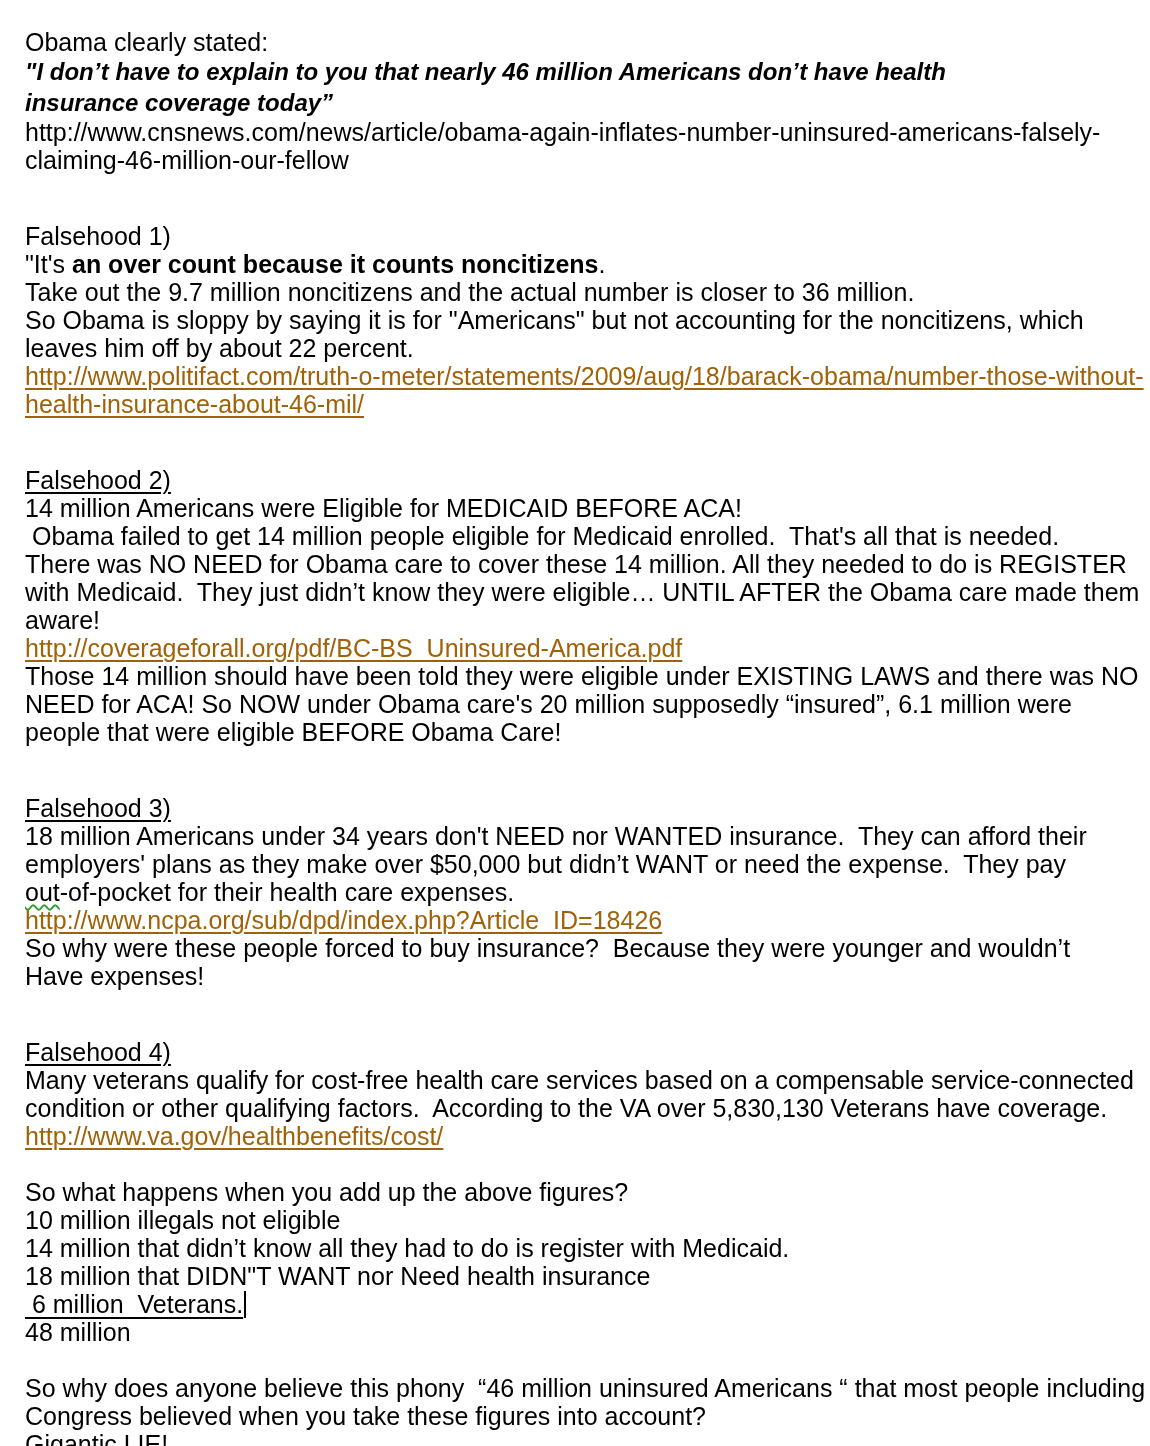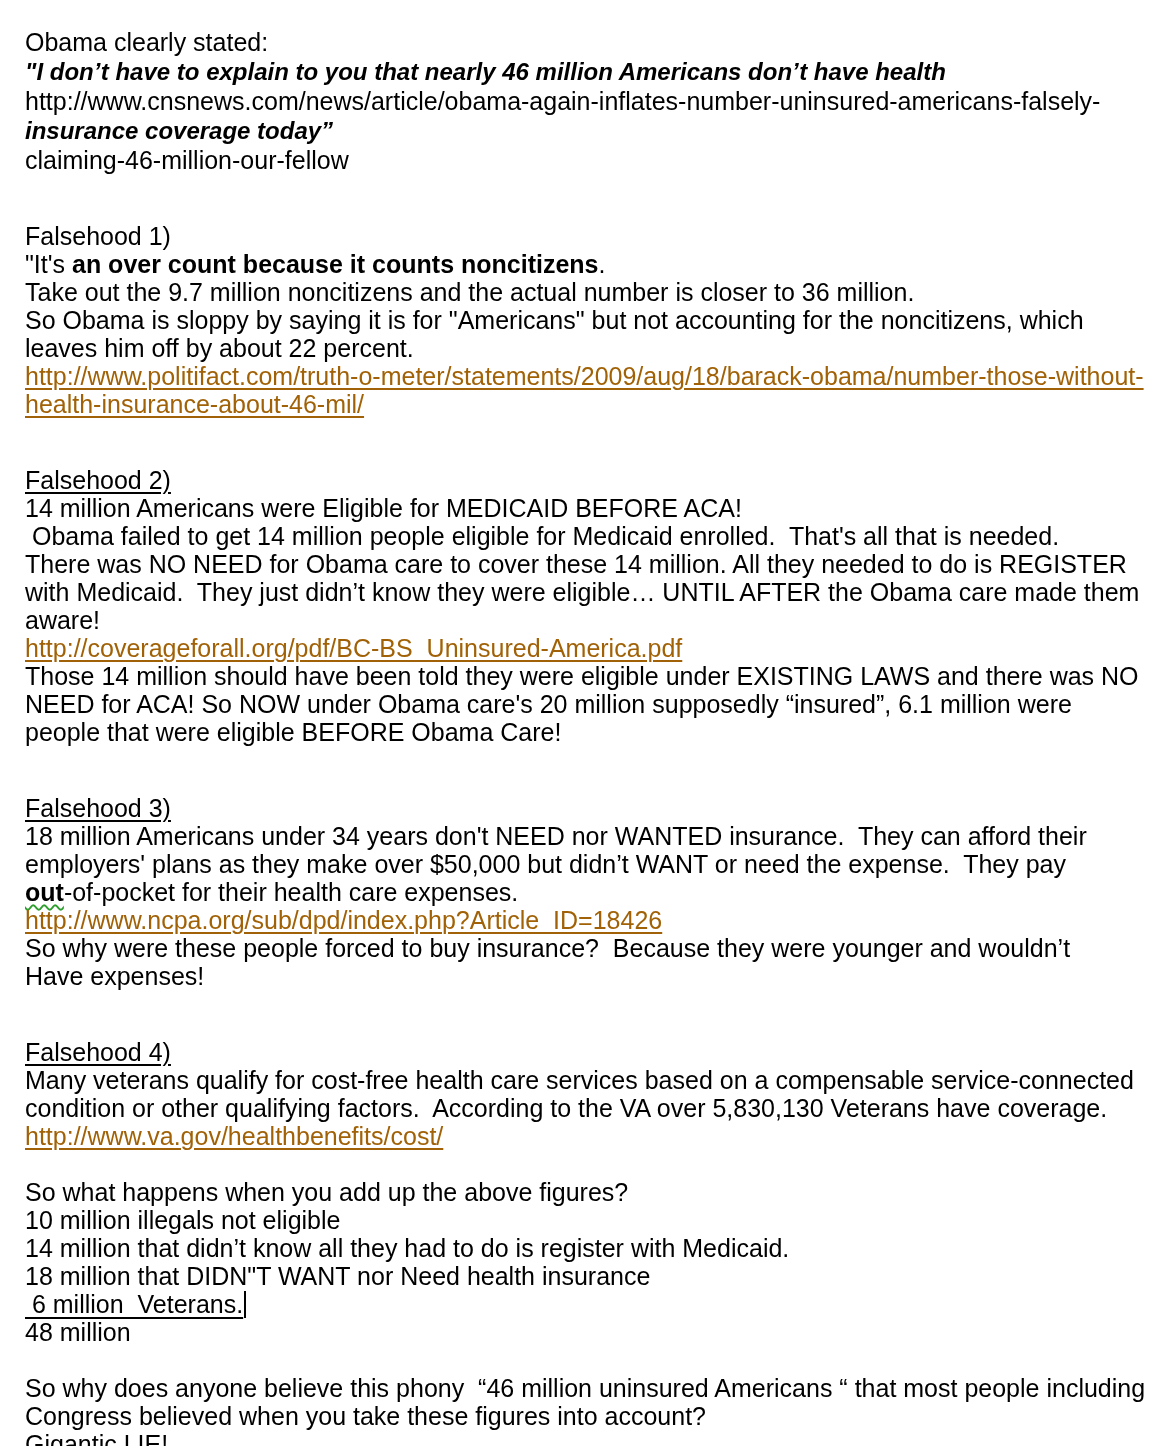--- a/index.html
+++ b/index.html
@@ -45,39 +45,38 @@
     text-decoration: underline;
     text-decoration-thickness: 2px;
     text-underline-offset: 4px;
   }
   .run.squiggle {
     text-decoration-line: underline;
     text-decoration-style: wavy;
     text-decoration-color: #2E9E2E;
     text-decoration-thickness: 2px;
     text-underline-offset: 3px;
-    font-weight: bold;
   }
   .caret {
     display: inline-block;
     width: 2px;
     height: 27px;
     background: #000;
     vertical-align: -5px;
     margin-left: 1px;
   }
 </style>
 </head>
 <body>
 
 <div class="page">
     <div class="line text"><span class="run">Obama clearly stated:</span></div>
     <div class="line quote"><span class="run">"I don’t have to explain to you that nearly 46 million Americans don’t have health</span></div>
+    <div class="line quote"><span class="run">insurance coverage today”</span></div>
     <div class="line text"><span class="run">http://www.cnsnews.com/news/article/obama-again-inflates-number-uninsured-americans-falsely-</span></div>
-    <div class="line quote"><span class="run">insurance coverage today”</span></div>
     <div class="line text"><span class="run">claiming-46-million-our-fellow</span></div>
     <div class="line blank">&nbsp;</div>
     <div class="line heading"><span class="run">Falsehood 1)</span></div>
     <div class="line text"><span class="run">"It's </span><span class="run b">an over count because it counts noncitizens</span><span class="run">.</span></div>
     <div class="line text"><span class="run">Take out the 9.7 million noncitizens and the actual number is closer to 36 million.</span></div>
     <div class="line text"><span class="run">So Obama is sloppy by saying it is for "Americans" but not accounting for the noncitizens, which</span></div>
     <div class="line text"><span class="run">leaves him off by about 22 percent.</span></div>
     <div class="line link"><a href="#">http://www.politifact.com/truth-o-meter/statements/2009/aug/18/barack-obama/number-those-without-</a></div>
     <div class="line link"><a href="#">health-insurance-about-46-mil/</a></div>
     <div class="line blank">&nbsp;</div>

